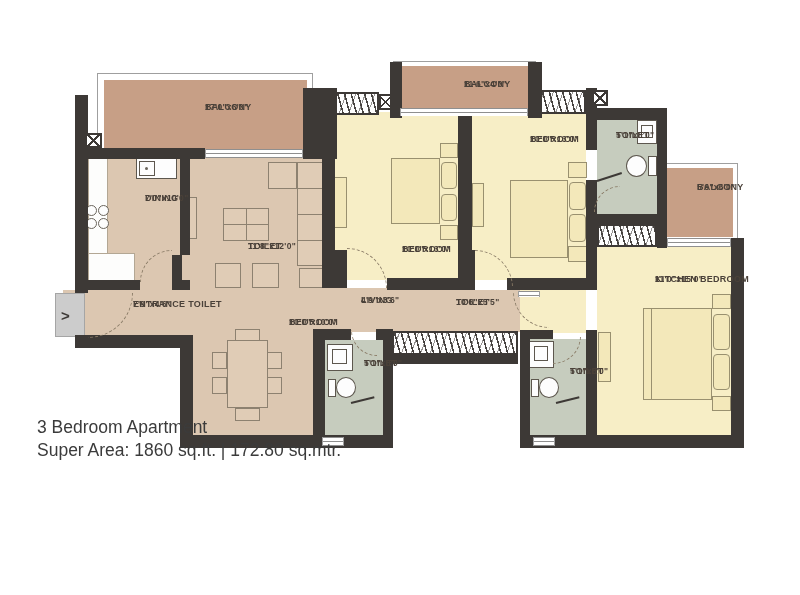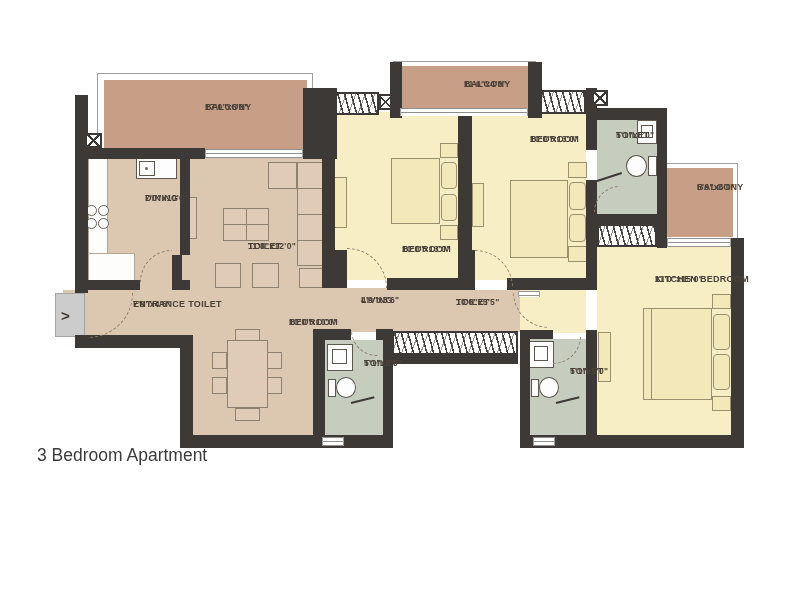--- a/index.html
+++ b/index.html
@@ -45,21 +45,21 @@
   .drain{background:repeating-linear-gradient(90deg,#7a7468 0 1px,transparent 1px 4px),#fdfdfd;}
   .circ{border:1px solid #6b655c;border-radius:50%;background:#fdfdfd;z-index:3;}
   .dot{width:3px;height:3px;border-radius:50%;background:#6b655c;z-index:4;}
   
   .rlabel{transform:translateX(-50%);text-align:center;color:#4a4139;z-index:9;white-space:nowrap;
     font-weight:700;font-size:9px;line-height:11px;letter-spacing:.3px;}
   .rlabel .rdims{position:static;display:block;font-size:8.5px;font-weight:700;}
   .rlabel .rname{position:static;display:block;}
   #entry-arrow{z-index:9;color:#3d3936;font-weight:700;font-size:15px;line-height:15px;}
   
-  #footer{left:37px;top:444px;color:#3b3b3b;font-size:17.5px;line-height:22.5px;z-index:9;}
+  #footer{left:37px;top:416px;color:#3b3b3b;font-size:17.5px;line-height:22.5px;z-index:9;}
   #footer div{position:static;}
 </style>
 </head>
 <body>
 
 <div id="canvas">
 
   <div class="rlabel" style="left:205px;top:102px">
     <span class="rname">BALCONY</span>
     <span class="rdims">17'0"x6'0"</span>
@@ -118,20 +118,21 @@
   </div>
   <div class="rlabel" style="left:570px;top:366px">
     <span class="rname">TOILET</span>
     <span class="rdims">5'1"x8'0"</span>
   </div>
 
   <div id="entry-arrow" style="left:61px;top:308px">&gt;</div>
 
   <div id="footer">
     <div>3 Bedroom Apartment</div>
+    <div>Super Area: 1860 sq.ft. |  172.80 sq.mtr.</div>
   </div>
 <div class="tan" style="left: 88px; top: 155px; width: 235px; height: 182px;"></div>
     <div class="tan" style="left: 63px; top: 290px; width: 127px; height: 45px;"></div>
     <div class="tan" style="left: 190px; top: 290px; width: 133px; height: 145px;"></div>
     <div class="tan" style="left: 313px; top: 288px; width: 80px; height: 44px;"></div>
     <div class="tan" style="left: 393px; top: 290px; width: 127px; height: 42px;"></div>
     <div class="yellow" style="left: 333px; top: 112px; width: 127px; height: 168px;"></div>
     <div class="yellow" style="left: 472px; top: 112px; width: 114px; height: 168px;"></div>
     <div class="yellow" style="left: 597px; top: 247px; width: 134px; height: 188px;"></div>
     <div class="yellow" style="left: 520px; top: 290px; width: 66px; height: 43px;"></div>

